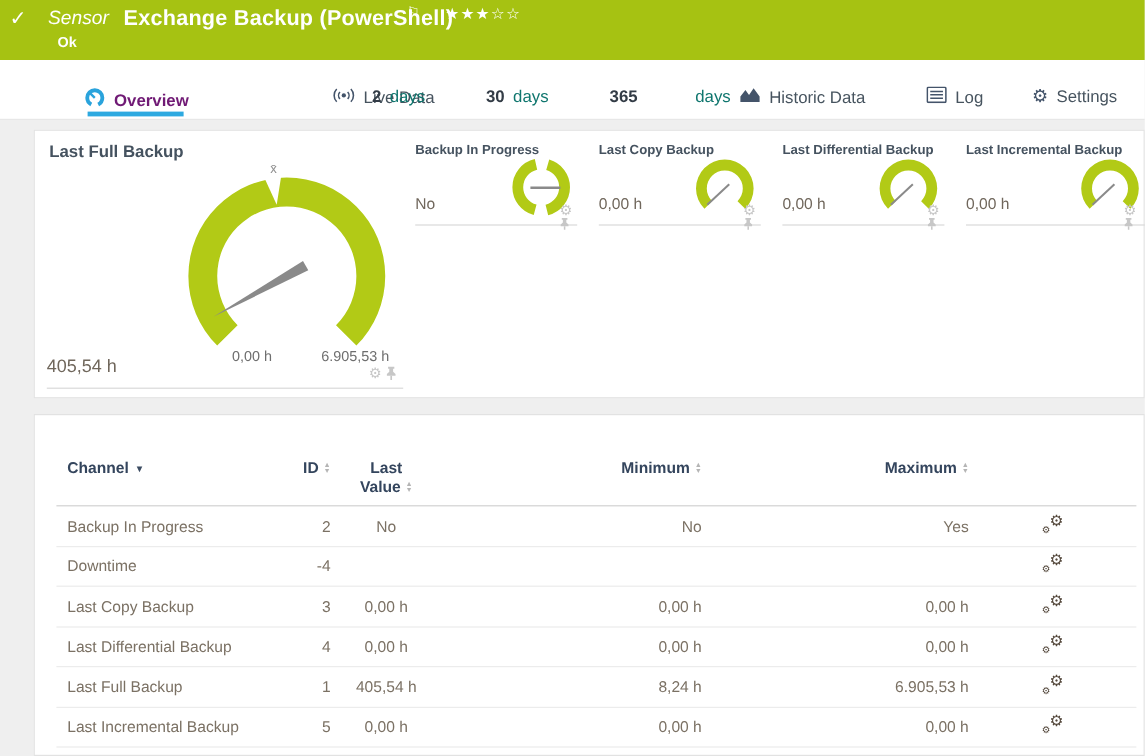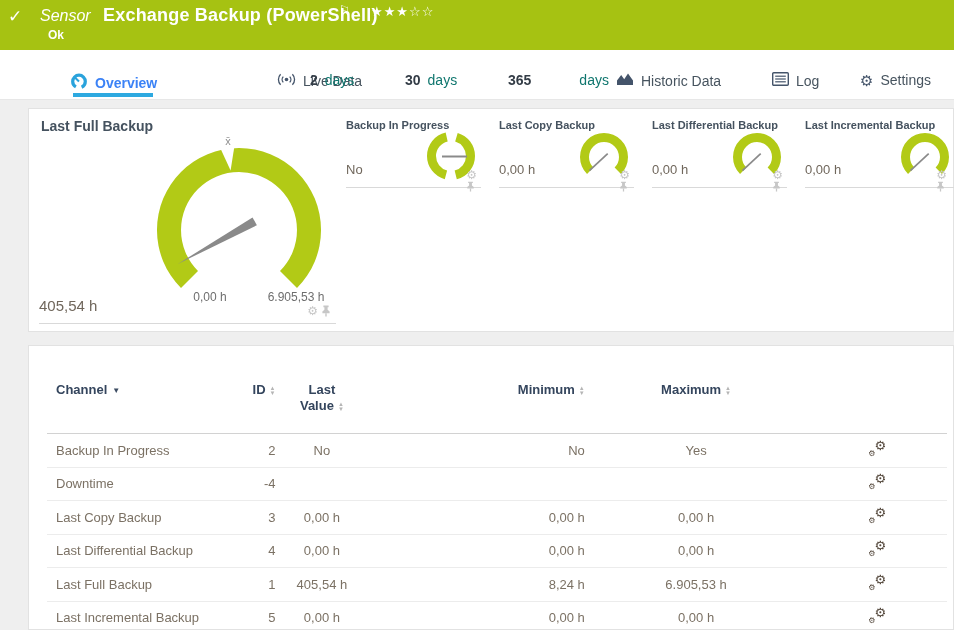--- a/index.html
+++ b/index.html
@@ -15,21 +15,21 @@
   .topbar .title { position:absolute; left:88px; top:5px; font-size:18px; font-weight:bold; letter-spacing:.2px;margin-left:15px; }
   .topbar .flag { position:absolute; left:339px; top:3px; font-size:12px; }
   .topbar .stars { position:absolute; left:371px; top:4px; font-size:13px; letter-spacing:1px; }
   .topbar .status { position:absolute; left:48px; top:28px; font-size:12px; font-weight:bold; }
 
   
   .tabstrip { position:absolute; left:0; top:50px; width:954px; height:50px; background:#fff; border-bottom:1px solid #e7e7e7; }
   .tab { position:absolute; top:22px; display:flex; align-items:center; gap:7px; font-size:14px; color:#47545f; cursor:pointer; white-space:nowrap; }
   .tab .num { font-weight:bold; color:#333c46; }
   .tab .unit { color:#0f766e; }
-  .tab.active .lbl { color:#3b82f6; font-weight:bold; }
+  .tab.active .lbl { color:#701a75; font-weight:bold; }
   .tab-underline { position:absolute; left:73px; top:43px; width:80px; height:4px; background:#2da9e0; }
   .ticon { display:inline-block; color:#44546a; }
   .gear-glyph { font-size:15px; color:#44546a; line-height:1; }
 
   
   .panel { position:absolute; background:#fff; border:1px solid #e2e2e2; }
   .panel1 { left:28px; top:108px; width:926px; height:224px; }
   .panel2 { left:28px; top:345px; width:926px; height:285px; }
 
   
@@ -42,29 +42,29 @@
 
   
   .scell { position:absolute; top:7px; height:72px; border-bottom:1px solid #d9d9d9; }
   .scell .stitle { position:absolute; left:0; top:3px; font-size:11px; font-weight:bold; color:#45525f; white-space:nowrap; }
   .scell .svalue { position:absolute; left:0; top:46px; font-size:13px; color:#70675c; }
   .scell svg { position:absolute; top:12px; right:2px; }
   .miniicons { position:absolute; right:2px; display:flex; align-items:center; gap:3px; color:#c7c7c7; }
   .miniicons .mgear { font-size:12px; line-height:1; color:#c7c7c7; }
 
   
-  .thead { display:flex; margin:36px 6px 0 18px; padding-bottom:20px; border-bottom:1px solid #d2d2d2;
+  .thead { display:flex; margin:36px 6px 0 18px; padding-bottom:8px; border-bottom:1px solid #d2d2d2;
            font-size:13px; font-weight:bold; color:#34455d; align-items:flex-start; }
   .trow { display:flex; align-items:center; height:33.5px; margin:0 6px 0 18px; border-bottom:1px solid #ececec;
           font-size:13px; color:#7b7164; }
   .c-ch { width:194px; padding-left:9px; text-align:left; }
   .c-id { width:35px; text-align:right; }
   .c-lv { width:93px; text-align:center; }
   .c-mn { width:217px; text-align:right; }
-  .c-mx { width:223px; text-align:center; }
+  .c-mx { width:223px; text-align:right; }
   .c-ic { width:140px; text-align:center; }
   .sortwrap { display:inline-flex; flex-direction:column; margin-left:4px; vertical-align:middle; }
   .sortwrap span { font-size:6px; line-height:5px; color:#b5b5b5; }
   .sort-single { font-size:8px; color:#3c4c62; margin-left:5px; vertical-align:middle; }
   .hline2 { margin-top:1px; }
   .chgear { position:relative; display:inline-block; width:18px; height:16px; color:#54483c; cursor:pointer; }
   .chgear .g1 { position:absolute; right:0; top:-2px; font-size:13px; line-height:1; }
   .chgear .g2 { position:absolute; left:0; bottom:-1px; font-size:8px; line-height:1; }
   .channel-link { cursor:pointer; }
 </style>

